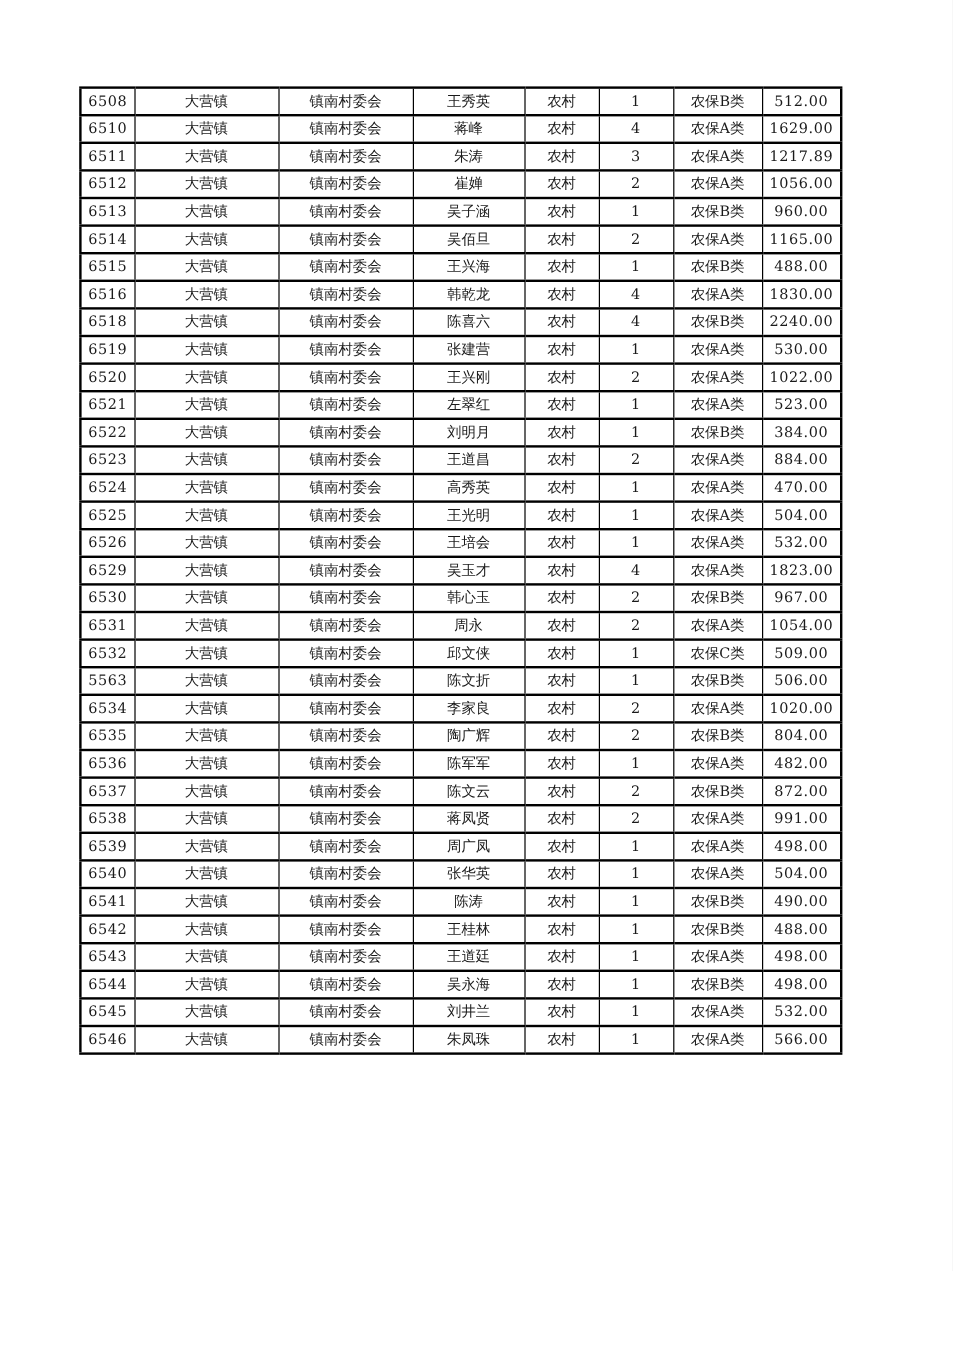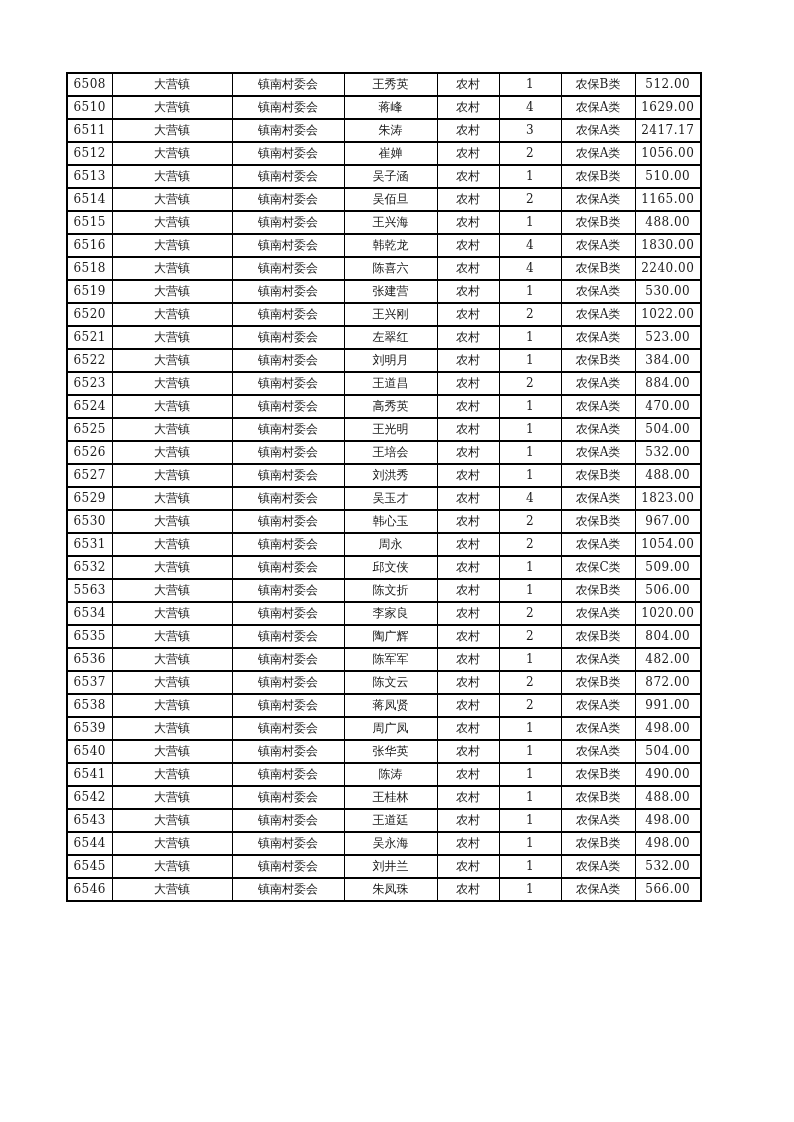--- a/index.html
+++ b/index.html
@@ -79,41 +79,41 @@
           <td class="num">1629.00</td>
         </tr>
         <tr>
           <td class="num">6511</td>
           <td>大营镇</td>
           <td>镇南村委会</td>
           <td>朱涛</td>
           <td>农村</td>
           <td class="num">3</td>
           <td>农保A类</td>
-          <td class="num">2417.17</td>
+          <td class="num">1217.89</td>
         </tr>
         <tr>
           <td class="num">6512</td>
           <td>大营镇</td>
           <td>镇南村委会</td>
           <td>崔婵</td>
           <td>农村</td>
           <td class="num">2</td>
           <td>农保A类</td>
           <td class="num">1056.00</td>
         </tr>
         <tr>
           <td class="num">6513</td>
           <td>大营镇</td>
           <td>镇南村委会</td>
           <td>吴子涵</td>
           <td>农村</td>
           <td class="num">1</td>
           <td>农保B类</td>
-          <td class="num">510.00</td>
+          <td class="num">960.00</td>
         </tr>
         <tr>
           <td class="num">6514</td>
           <td>大营镇</td>
           <td>镇南村委会</td>
           <td>吴佰旦</td>
           <td>农村</td>
           <td class="num">2</td>
           <td>农保A类</td>
           <td class="num">1165.00</td>
@@ -220,30 +220,20 @@
         </tr>
         <tr>
           <td class="num">6526</td>
           <td>大营镇</td>
           <td>镇南村委会</td>
           <td>王培会</td>
           <td>农村</td>
           <td class="num">1</td>
           <td>农保A类</td>
           <td class="num">532.00</td>
-        </tr>
-        <tr>
-          <td class="num">6527</td>
-          <td>大营镇</td>
-          <td>镇南村委会</td>
-          <td>刘洪秀</td>
-          <td>农村</td>
-          <td class="num">1</td>
-          <td>农保B类</td>
-          <td class="num">488.00</td>
         </tr>
         <tr>
           <td class="num">6529</td>
           <td>大营镇</td>
           <td>镇南村委会</td>
           <td>吴玉才</td>
           <td>农村</td>
           <td class="num">4</td>
           <td>农保A类</td>
           <td class="num">1823.00</td>

